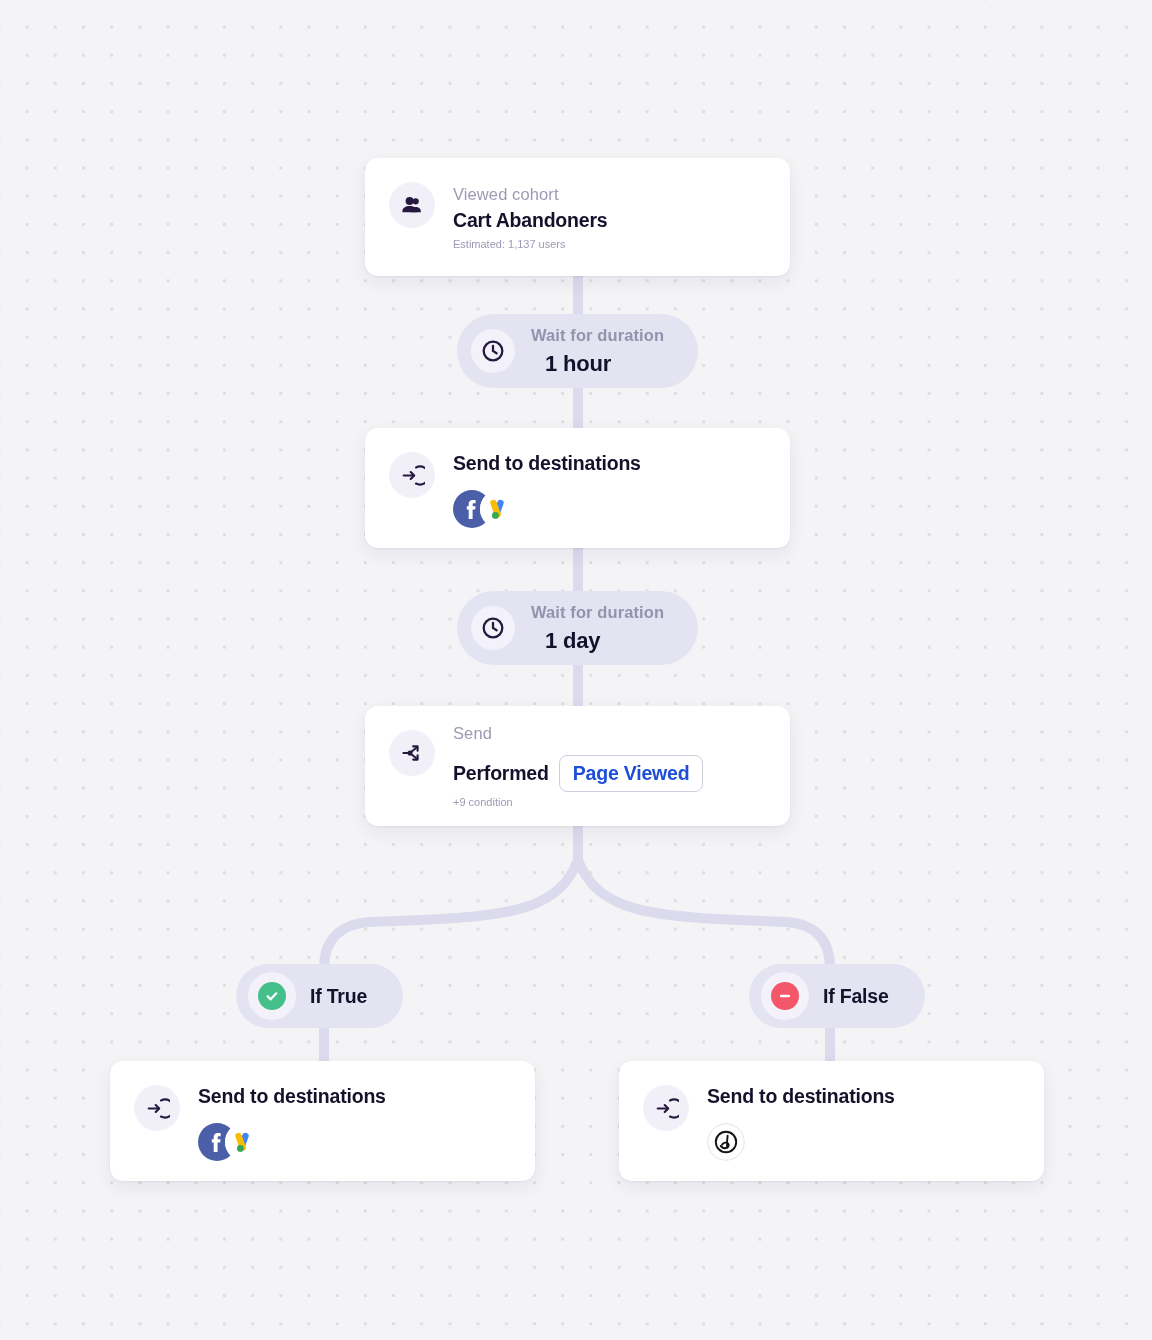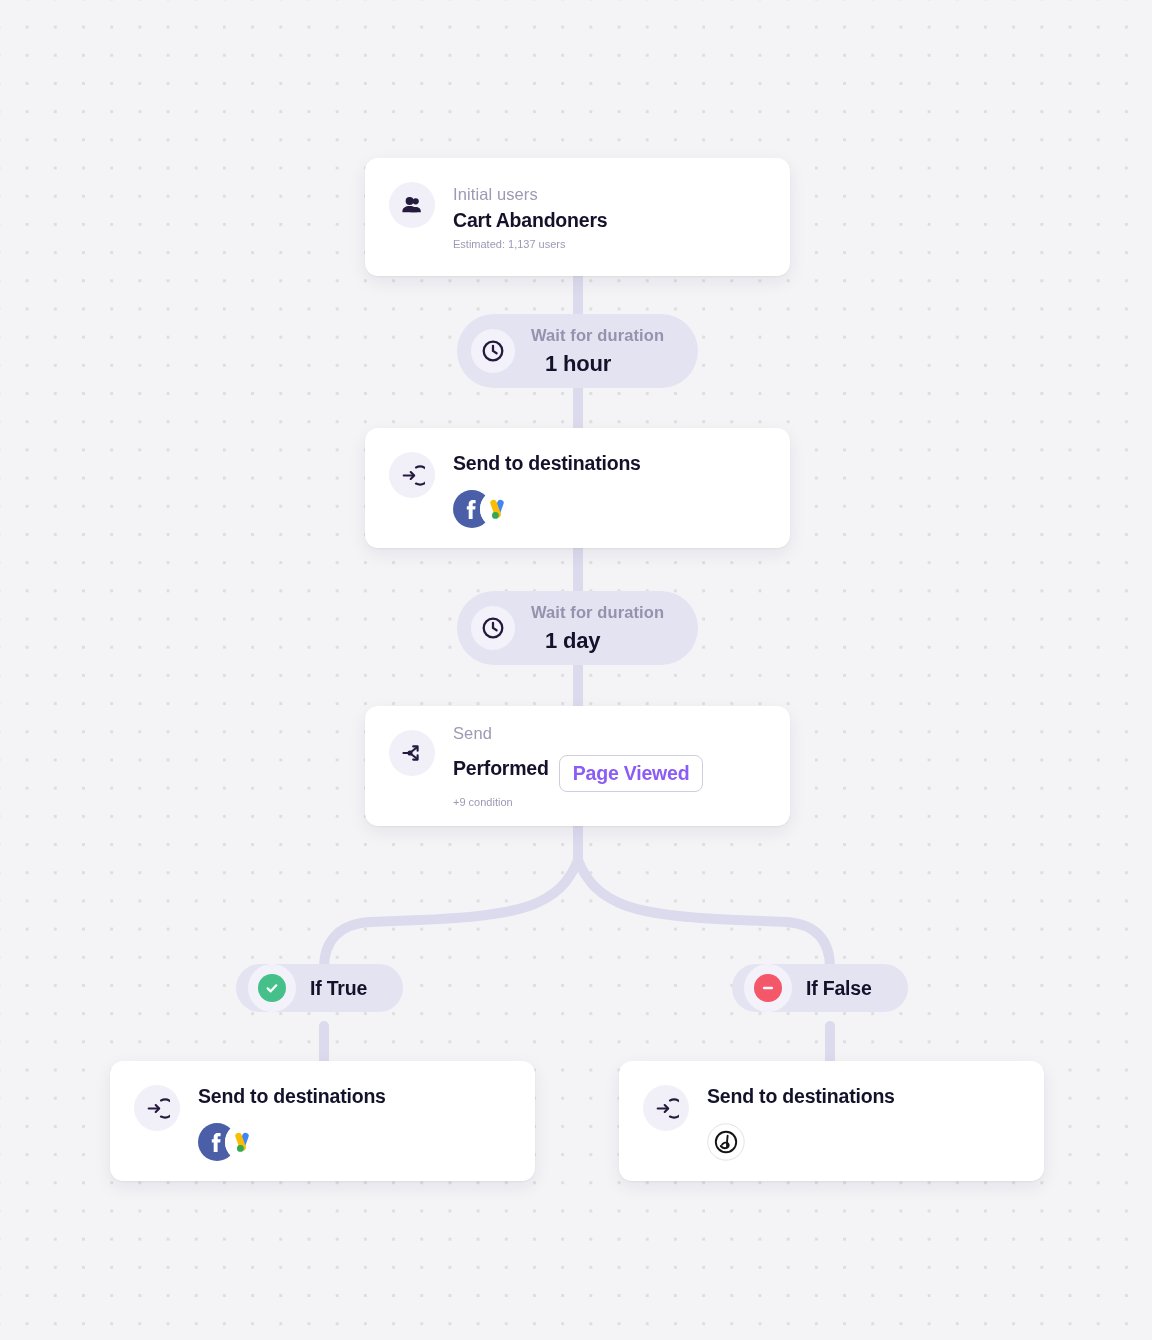--- a/index.html
+++ b/index.html
@@ -99,21 +99,21 @@
   .wait-pill .title   { font-size: 22px; margin-left: 14px; }
 
   #wait-hour { left: 457px; top: 314px; }
   #wait-day  { left: 457px; top: 591px; }
 
   
   .branch-label {
     position: absolute;
     background: #e4e3f2;
     border-radius: 40px;
-    height: 48px;
+    height: 64px;
     display: flex;
     align-items: center;
     gap: 14px;
     padding: 0 36px 0 12px;
     z-index: 3;
   }
   .branch-label .badge-ring {
     width: 48px; height: 48px; min-width: 48px;
     border-radius: 50%;
     background: #f3f2fa;
@@ -126,32 +126,32 @@
   }
   .badge-dot.true  { background: #45c08a; }
   .badge-dot.false { background: #f4566a; }
   .branch-text {
     font-size: 19.5px;
     font-weight: bold;
     color: #14122b;
     letter-spacing: -.2px;
   }
   #branch-true  { left: 236px; top: 964px; }
-  #branch-false { left: 732px; top: 964px; }
-
-  
-  .cond-row { display: flex; gap: 10px; margin-top: 8px; }
+  #branch-false { left: 749px; top: 964px; }
+
+  
+  .cond-row { display: flex; align-items: center; gap: 10px; margin-top: 8px; }
   .chip {
     border: 1px solid #cfcedd;
     background: #ffffff;
     border-radius: 8px;
     padding: 6px 13px 7px;
     font-size: 19.5px;
     font-weight: bold;
-    color: #8b5cf6;
+    color: #1d4ed8;
     letter-spacing: -.2px;
     line-height: 1.15;
   }
 
   
   .dest-row { display: flex; align-items: center; margin-top: 14px; }
   .dest-logo {
     width: 38px; height: 38px;
     border-radius: 50%;
     display: flex; align-items: center; justify-content: center;
@@ -181,21 +181,21 @@
 <div class="card" id="node-cohort">
   <div class="icon-circle">
     <svg width="24" height="24" viewBox="0 0 24 24" fill="#251a3e">
       <circle cx="15.7" cy="8.3" r="3.1"></circle>
       <path d="M10.6 19.2h10.2v-1c0-2.6-2.3-4.2-5.1-4.2s-5.1 1.6-5.1 4.2z"></path>
       <circle cx="9.6" cy="8" r="4"></circle>
       <path d="M2.4 19.2h14.4v-1.1c0-3-3.2-5-7.2-5s-7.2 2-7.2 5z"></path>
     </svg>
   </div>
   <div class="card-body">
-    <div class="eyebrow">Initial users</div>
+    <div class="eyebrow">Viewed cohort</div>
     <div class="title">Cart Abandoners</div>
     <div class="subnote">Estimated: 1,137 users</div>
   </div>
 </div>
 
 <div class="wait-pill" id="wait-hour">
   <div class="icon-circle">
     <svg width="26" height="26" viewBox="0 0 24 24" fill="none" stroke="#251a3e" stroke-width="2.1">
       <circle cx="12" cy="12" r="8.6"></circle>
       <path d="M12 7.2V12l3.3 2.1" stroke-linecap="round"></path>

